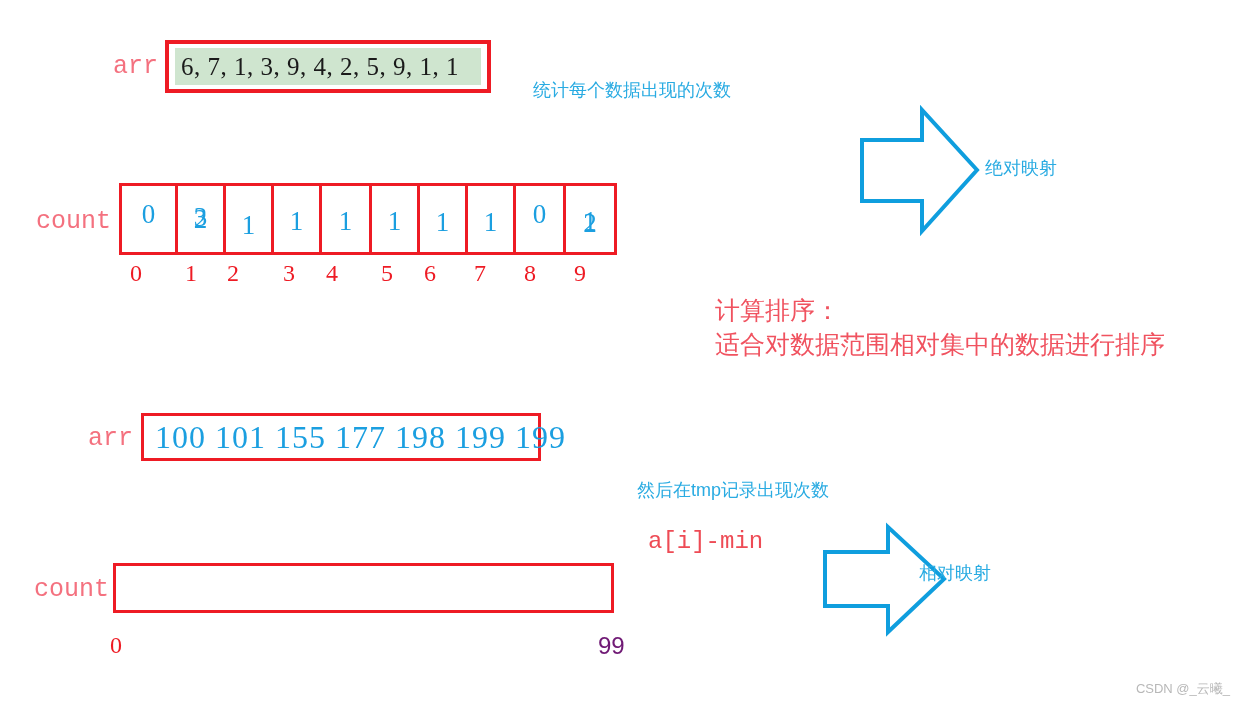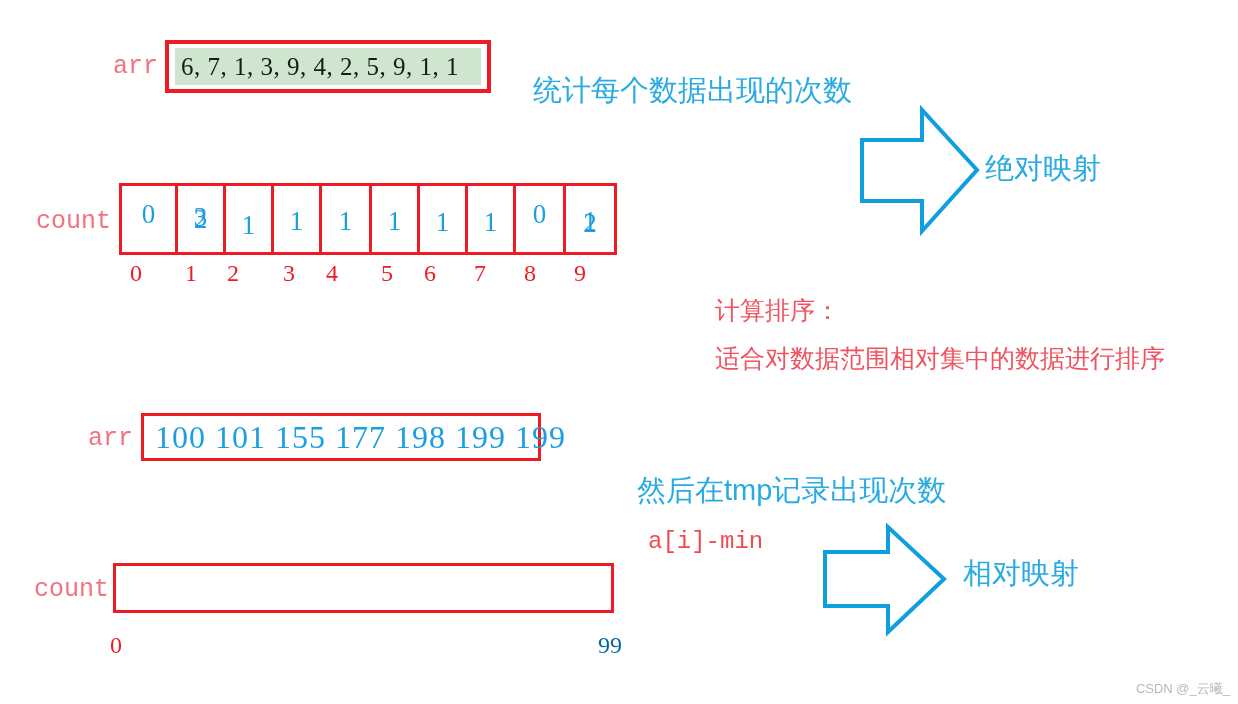--- a/index.html
+++ b/index.html
@@ -120,21 +120,21 @@
     width: 501px; height: 50px;
     border: 3px solid #ee1b24;
     box-sizing: border-box;
     background: #fff;
   }
 
   
   .cn-blue {
     font-family: "Liberation Sans", sans-serif;
     color: #29abe2;
-    font-size: 29px;
+    font-size: 18px;
     line-height: 33px;
     white-space: pre;
   }
   .cn-red {
     font-family: "Liberation Sans", sans-serif;
     color: #f0525f;
     font-size: 25px;
     line-height: 34px;
     white-space: pre;
   }
@@ -219,41 +219,41 @@
   <div class="tick abs" style="left:221px;">2</div>
   <div class="tick abs" style="left:277px;">3</div>
   <div class="tick abs" style="left:320px;">4</div>
   <div class="tick abs" style="left:375px;">5</div>
   <div class="tick abs" style="left:418px;">6</div>
   <div class="tick abs" style="left:468px;">7</div>
   <div class="tick abs" style="left:518px;">8</div>
   <div class="tick abs" style="left:568px;">9</div>
 
   <div class="abs cn-red" style="left:715px; top:293px;">计算排序：</div>
-  <div class="abs cn-red" style="left:715px; top:327px;margin-top:14px;">适合对数据范围相对集中的数据进行排序</div>
+  <div class="abs cn-red" style="left:715px; top:327px;">适合对数据范围相对集中的数据进行排序</div>
 
   <div class="abs label-mono" style="left:88px; top:424px;">arr</div>
 
   <div class="abs arr-box-2">
     <div class="arr-values-2">100  101  155  177  198  199  199</div>
   </div>
 
   <div class="abs cn-blue" style="left:637px; top:474px;">然后在tmp记录出现次数</div>
 
   <div class="abs code-red" style="left:648px; top:528px;font-family:Liberation Mono, monospace;">a[i]-min</div>
 
   <div class="abs" style="left:820px; top:522px;">
     <svg class="arrow-svg" width="130" height="115" viewBox="0 0 130 115">
       <polygon points="5,30 68,30 68,5 124,57 68,110 68,84 5,84" fill="none" stroke="#0f9ede" stroke-width="4" stroke-linejoin="miter"></polygon>
     </svg>
   </div>
-  <div class="abs cn-blue" style="left:963px; top:557px;">相对映射</div>
+  <div class="abs cn-blue" style="left:919px; top:557px;">相对映射</div>
 
   <div class="abs label-mono" style="left:34px; top:575px;">count</div>
 
   <div class="abs count-box-2"></div>
 
   <div class="abs" style="left:110px; top:632px; font-family:'Liberation Serif',serif; font-size:24px; color:#ee1b24;">0</div>
-  <div class="abs" style="left:598px; top:632px; font-family:Liberation Serif, serif; font-size:24px; color:#0369a1;">99</div>
+  <div class="abs" style="left:598px; top:632px; font-family:Liberation Sans, sans-serif; font-size:24px; color:#701a75;">99</div>
 
   <div class="abs watermark">CSDN @_云曦_</div>
 
 </div>
 
 </body></html>

